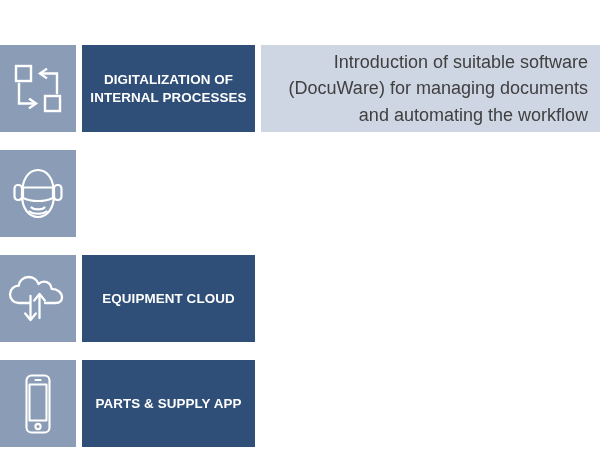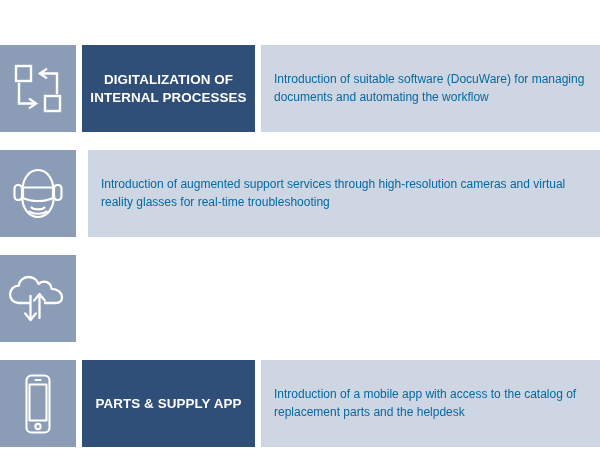--- a/index.html
+++ b/index.html
@@ -72,24 +72,24 @@
   
   .desc-tile {
     flex: 1 1 auto;
     background: #CED5E3;
     display: flex;
     align-items: center;
     padding: 0 12px 0 13px;
     box-sizing: border-box;
   }
   .desc-text {
-    color: #0369a1;
-    font-size: 12px;
+    color: #404040;
+    font-size: 18px;
     line-height: 1.47;
-    text-align: left;
+    text-align: right;
   }
 </style>
 </head>
 <body>
 
 <div class="board">
 
   <div class="row">
     <div class="icon-tile">
       <span>
@@ -121,55 +121,52 @@
           <rect x="4.5" y="20" width="7.5" height="15" rx="3.4"></rect>
           <rect x="44" y="20" width="7.5" height="15" rx="3.4"></rect>
           <path d="M13 22.5 L43 22.5 L43 33 C43 33 37 36 28 36 C19 36 13 33 13 33 Z"></path>
           <path d="M21.5 42.5 C24 45 32 45 34.5 42.5"></path>
           <path d="M19.5 46.5 C23 49.5 33 49.5 36.5 46.5"></path>
         </svg>
       </span>
     </div>
     <div class="gap-a"></div>
     <div class="gap-b"></div>
-    <div class="desc-tile">
-      <div class="desc-text">Introduction of augmented support services through high-resolution cameras and virtual reality glasses for real-time troubleshooting</div>
-    </div>
   </div>
 
   <div class="row">
     <div class="icon-tile">
       <span>
         <svg width="60" height="52" viewBox="0 0 60 52" fill="none" stroke="#FFFFFF" stroke-width="2.3" stroke-linecap="round" stroke-linejoin="round">
           <path d="M22 30 L10.5 30 C5.5 30 2 26 2 21.2 C2 16.4 6 12.6 10.8 12.6 C11 8.2 15.2 4 20.6 4 C25.2 4 29.2 7 30.6 11 C31.8 9.6 33.8 8.6 36 8.6 C40.2 8.6 43.4 11.8 43.6 15.8 C49.6 15.8 54 20 54 24.6 C54 28 51.4 30 47.6 30 L37 30"></path>
           <path d="M31.5 45 L31.5 22"></path>
           <path d="M26.2 27.5 L31.5 21 L36.8 27.5"></path>
           <path d="M22.5 23 L22.5 46"></path>
           <path d="M17.2 40.5 L22.5 47 L27.8 40.5"></path>
         </svg>
       </span>
     </div>
     <div class="gap-a"></div>
+    <div class="title-tile">
+      <div class="title-text">EQUIPMENT CLOUD</div>
+    </div>
     <div class="gap-b"></div>
   </div>
 
   <div class="row">
     <div class="icon-tile">
       <span>
         <svg width="40" height="62" viewBox="0 0 40 62" fill="none" stroke="#FFFFFF" stroke-width="2.1" stroke-linecap="round" stroke-linejoin="round">
           <rect x="8.5" y="2.5" width="23" height="57" rx="5"></rect>
           <rect x="11.5" y="11.5" width="17" height="36"></rect>
           <path d="M17.5 7 L22.5 7"></path>
           <circle cx="20" cy="53.5" r="2.6"></circle>
         </svg>
       </span>
     </div>
     <div class="gap-a"></div>
     <div class="title-tile">
       <div class="title-text">PARTS &amp; SUPPLY APP</div>
     </div>
     <div class="gap-b"></div>
-    <div class="desc-tile">
-      <div class="desc-text">Introduction of a mobile app with access to the catalog of replacement parts and the helpdesk</div>
-    </div>
   </div>
 
 </div>
 
 </body></html>

